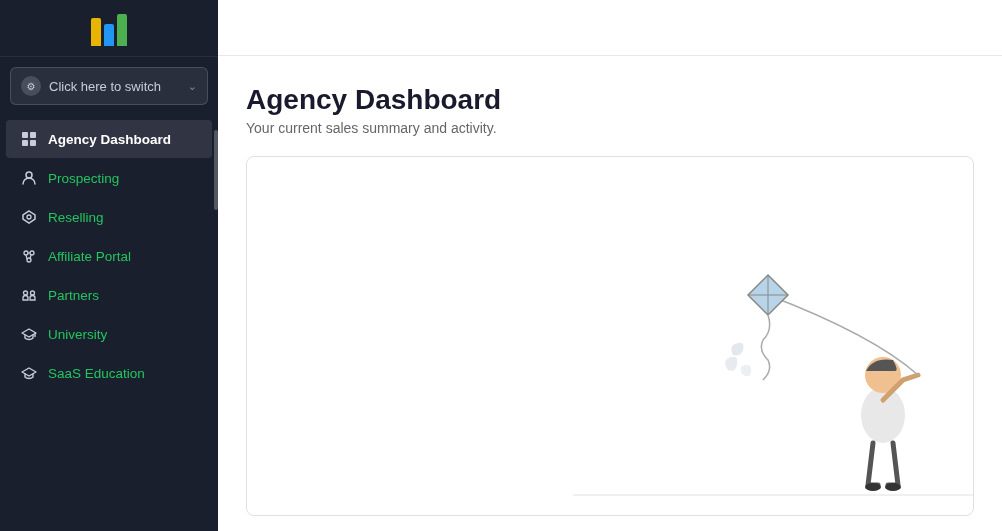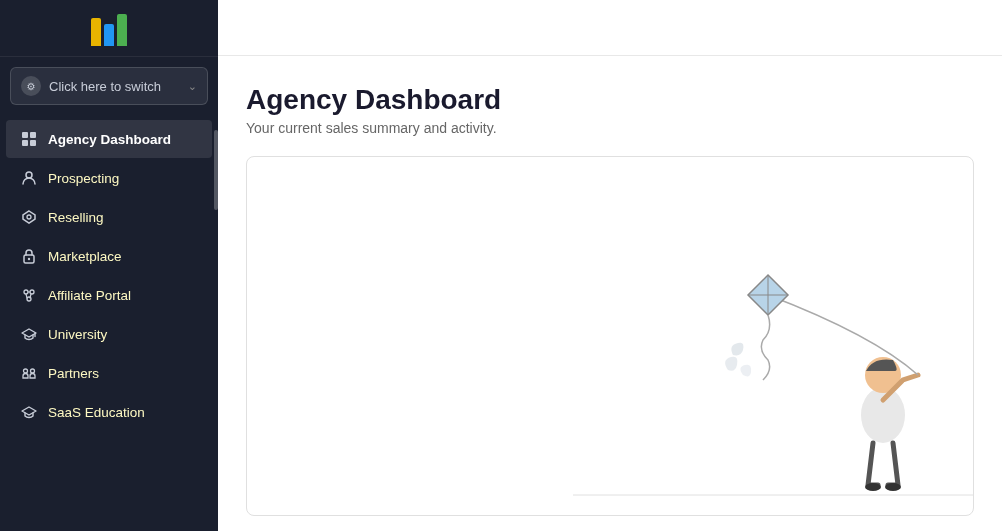--- a/index.html
+++ b/index.html
@@ -72,21 +72,21 @@
       padding: 4px 0;
     }
     #nav-list::-webkit-scrollbar { width: 4px; }
     #nav-list::-webkit-scrollbar-thumb { background: rgba(255,255,255,0.15); border-radius: 2px; }
 
     .nav-item {
       display: flex;
       align-items: center;
       padding: 10px 14px;
       cursor: pointer;
-      color: #fef9c3;
+      color: #22c55e;
       font-size: 13.5px;
       gap: 10px;
       border-radius: 4px;
       margin: 1px 6px;
       transition: background 0.15s;
     }
     .nav-item.active {
       background: rgba(255,255,255,0.1);
       color: #fff;
       font-weight: 600;
@@ -205,72 +205,62 @@
     <div class="nav-item">
       <span class="nav-icon">
         <svg width="16" height="16" viewBox="0 0 16 16" fill="none">
           <polygon points="8,2 14,6 14,10 8,14 2,10 2,6" stroke="#c8cdd8" stroke-width="1.5" fill="none"></polygon>
           <circle cx="8" cy="8" r="2" stroke="#c8cdd8" stroke-width="1.3"></circle>
         </svg>
       </span>
       <span>Reselling</span>
     </div>
 
-    <div class="nav-item">
-      <span class="nav-icon">
-        <svg width="16" height="16" viewBox="0 0 16 16" fill="none">
-          <rect x="3" y="7" width="10" height="8" rx="1.5" stroke="#c8cdd8" stroke-width="1.5"></rect>
-          <path d="M5 7V5a3 3 0 016 0v2" stroke="#c8cdd8" stroke-width="1.5" stroke-linecap="round"></path>
-          <circle cx="8" cy="11" r="1.2" fill="#c8cdd8"></circle>
-        </svg>
-      </span>
-      <span>Marketplace</span>
-    </div>
 
     <div class="nav-item">
       <span class="nav-icon">
         <svg width="16" height="16" viewBox="0 0 16 16" fill="none">
           <circle cx="5" cy="5" r="2" stroke="#c8cdd8" stroke-width="1.3"></circle>
           <circle cx="11" cy="5" r="2" stroke="#c8cdd8" stroke-width="1.3"></circle>
           <circle cx="8" cy="12" r="2" stroke="#c8cdd8" stroke-width="1.3"></circle>
           <path d="M7 5h2M6 11L5 7M10 7l-1 4" stroke="#c8cdd8" stroke-width="1.2" stroke-linecap="round"></path>
         </svg>
       </span>
       <span>Affiliate Portal</span>
     </div>
 
 
     <div class="nav-item">
       <span class="nav-icon">
         <svg width="16" height="16" viewBox="0 0 16 16" fill="none">
-          <path d="M8 3L1 7l7 4 7-4-7-4z" stroke="#c8cdd8" stroke-width="1.4" stroke-linejoin="round" fill="none"></path>
-          <path d="M4 9v3c1 1 2 1.5 4 1.5s3-.5 4-1.5V9" stroke="#c8cdd8" stroke-width="1.4" stroke-linecap="round"></path>
-          <path d="M14 7v3.5" stroke="#c8cdd8" stroke-width="1.4" stroke-linecap="round"></path>
-        </svg>
-      </span>
-      <span>University</span>
-    </div>
-
-    <div class="nav-item">
-      <span class="nav-icon">
-        <svg width="16" height="16" viewBox="0 0 16 16" fill="none">
           <path d="M2 11c0-1.5 1-2.5 2.5-2.5S7 9.5 7 11v2H2v-2z" stroke="#c8cdd8" stroke-width="1.3" fill="none"></path>
           <path d="M9 11c0-1.5 1-2.5 2.5-2.5S14 9.5 14 11v2H9v-2z" stroke="#c8cdd8" stroke-width="1.3" fill="none"></path>
           <circle cx="4.5" cy="6" r="2" stroke="#c8cdd8" stroke-width="1.3"></circle>
           <circle cx="11.5" cy="6" r="2" stroke="#c8cdd8" stroke-width="1.3"></circle>
         </svg>
       </span>
       <span>Partners</span>
     </div>
 
     <div class="nav-item">
       <span class="nav-icon">
         <svg width="16" height="16" viewBox="0 0 16 16" fill="none">
           <path d="M8 3L1 7l7 4 7-4-7-4z" stroke="#c8cdd8" stroke-width="1.4" stroke-linejoin="round" fill="none"></path>
           <path d="M4 9v3c1 1 2 1.5 4 1.5s3-.5 4-1.5V9" stroke="#c8cdd8" stroke-width="1.4" stroke-linecap="round"></path>
+          <path d="M14 7v3.5" stroke="#c8cdd8" stroke-width="1.4" stroke-linecap="round"></path>
+        </svg>
+      </span>
+      <span>University</span>
+    </div>
+
+    <div class="nav-item">
+      <span class="nav-icon">
+        <svg width="16" height="16" viewBox="0 0 16 16" fill="none">
+          <path d="M8 3L1 7l7 4 7-4-7-4z" stroke="#c8cdd8" stroke-width="1.4" stroke-linejoin="round" fill="none"></path>
+          <path d="M4 9v3c1 1 2 1.5 4 1.5s3-.5 4-1.5V9" stroke="#c8cdd8" stroke-width="1.4" stroke-linecap="round"></path>
         </svg>
       </span>
       <span>SaaS Education</span>
     </div>
 
   </div>
 
   <div class="scroll-indicator"></div>
 </div>
 

